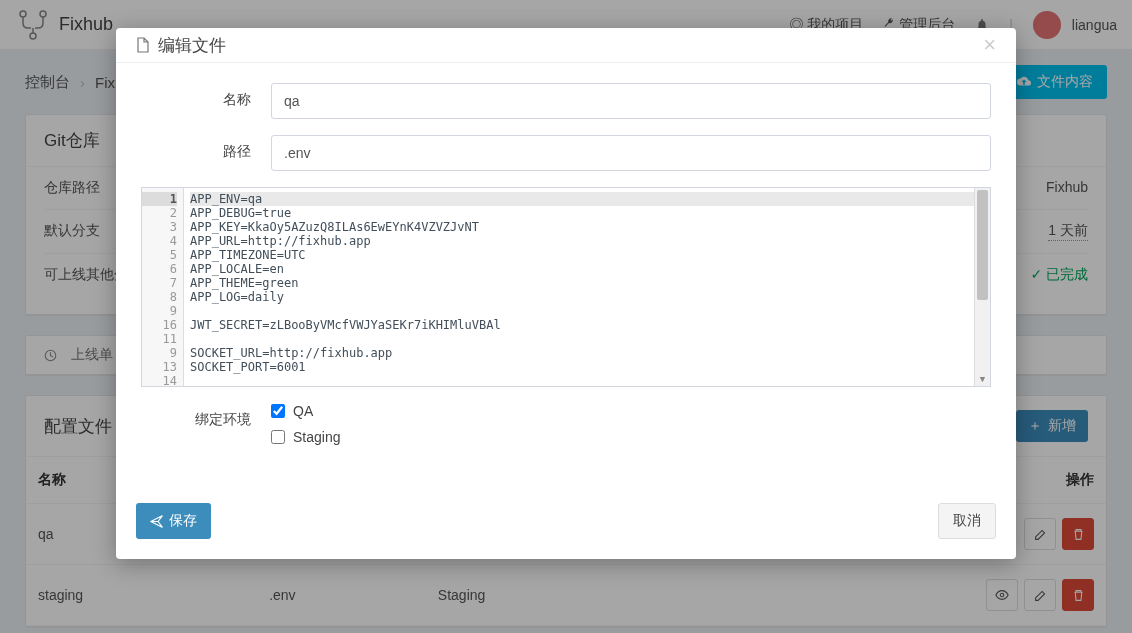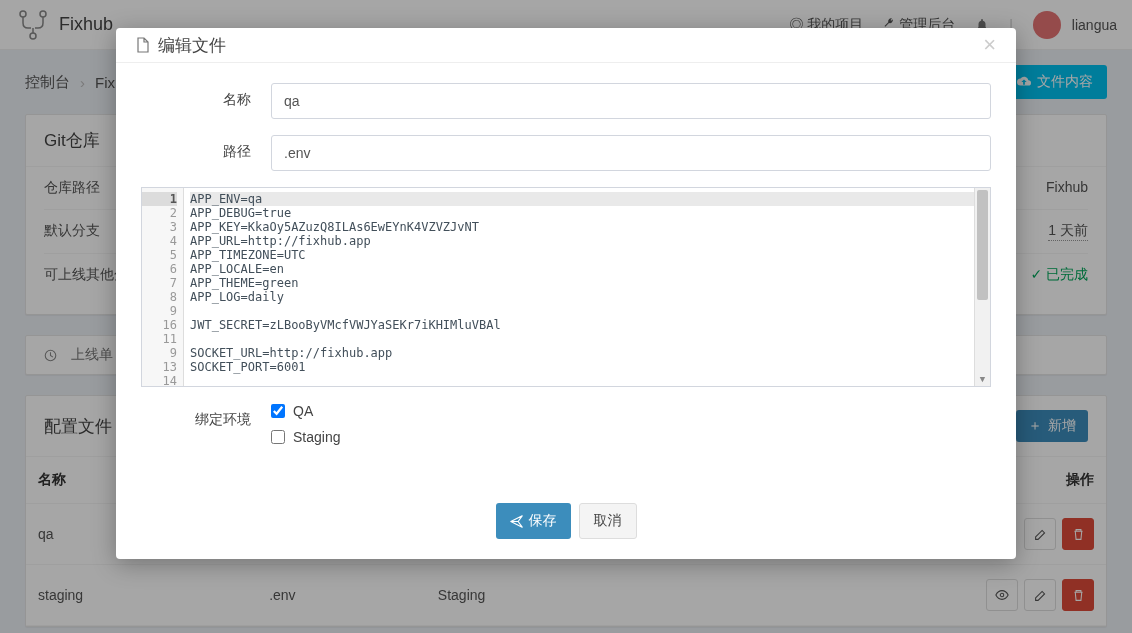--- a/index.html
+++ b/index.html
@@ -45,21 +45,21 @@
 .code { flex: 1; padding: 4px 6px; line-height: 14px; color: #424f5a; white-space: pre; overflow: hidden; }
 .code div { height: 14px; }
 .code .cur { background: #e9e9e9; }
 .scrollbar { position: absolute; right: 0; top: 0; bottom: 0; width: 16px; background: #f1f1f1; border-left: 1px solid #ddd; }
 .scroll-thumb { position: absolute; left: 2px; right: 2px; top: 2px; height: 110px; background: #c1c1c1; border-radius: 2px; }
 .scroll-arrow { position: absolute; left: 0; right: 0; height: 14px; display: flex; align-items: center; justify-content: center; color: #888; font-size: 9px; }
 .scroll-arrow.up { top: 0; }
 .scroll-arrow.down { bottom: 0; }
 .checkbox-row { display: flex; align-items: center; gap: 8px; margin-bottom: 10px; color: #444; }
 .checkbox-row input { width: 14px; height: 14px; }
-.modal-foot { padding: 12px 20px 20px; display: flex; justify-content: center; gap: 8px; }
+.modal-foot { padding: 12px 20px 20px; display: flex; justify-content: space-between; gap: 8px; }
 .btn-save { background: #3c8dbc; color: #fff; border: none; padding: 8px 14px; border-radius: 3px; font-size: 14px; display: inline-flex; align-items: center; gap: 6px; }
 .btn-cancel { background: #f4f4f4; color: #444; border: 1px solid #ddd; padding: 8px 14px; border-radius: 3px; font-size: 14px; }
 .dotted { border-bottom: 1px dotted #999; cursor: help; margin-left: 24px; }
 svg { display: block; }
 </style>
 </head>
 <body>
 
 <div class="topnav">
   <div class="logo-wrap">

